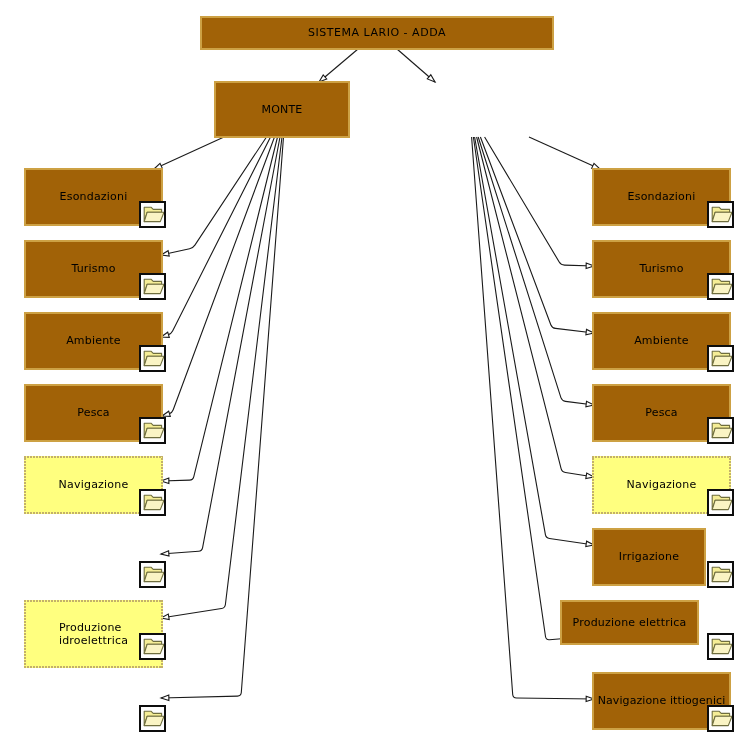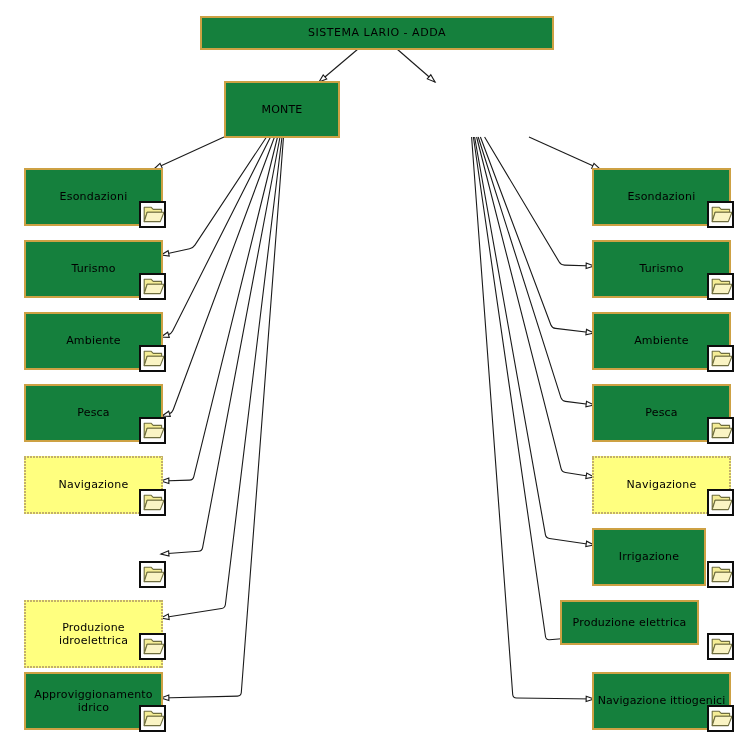--- a/index.html
+++ b/index.html
@@ -1,23 +1,23 @@
 <!DOCTYPE html>
 <html><head>
 <meta charset="utf-8">
 <title>Diagram</title>
 <style>
   html,body{margin:0;padding:0;}
   body{width:750px;height:748px;background:#ffffff;
        font-family:"DejaVu Sans",sans-serif;overflow:hidden;}
   #stage{position:relative;width:750px;height:748px;}
   svg#links{position:absolute;left:0;top:0;width:750px;height:748px;}
-  .node{position:absolute;box-sizing:border-box;background:#15803d;
+  .node{position:absolute;box-sizing:border-box;background:#a16207;
         border:2px solid #CDA144;color:#000;font-size:11px;line-height:13.5px;
-        display:flex;align-items:center;justify-content:center;text-align:center;
+        display:flex;align-items:center;justify-content:center;text-align:left;
         white-space:pre-line;letter-spacing:0.2px;}
   .node.dashed{border:2px solid transparent;
       background-image:
         repeating-linear-gradient(90deg,#C3B06A 0 2px,rgba(0,0,0,0) 2px 3px),
         repeating-linear-gradient(90deg,#C3B06A 0 2px,rgba(0,0,0,0) 2px 3px),
         repeating-linear-gradient(0deg,#C3B06A 0 2px,rgba(0,0,0,0) 2px 3px),
         repeating-linear-gradient(0deg,#C3B06A 0 2px,rgba(0,0,0,0) 2px 3px),
         linear-gradient(#FFFF7F,#FFFF7F);
       background-repeat:repeat-x,repeat-x,repeat-y,repeat-y,no-repeat;
       background-size:100% 2px,100% 2px,2px 100%,2px 100%,100% 100%;
@@ -66,21 +66,21 @@
 <path d="M594.0,477.0 L585.8,478.5 L586.7,473.1 Z" fill="#ffffff" stroke="#1a1a1a" stroke-width="1.1" stroke-linejoin="miter"></path>
 <path d="M474.6,137.0 L545.4,534.6 Q546.0,538.0 549.5,538.5 L594.0,545.0" fill="none" stroke="#1a1a1a" stroke-width="1.1"></path>
 <path d="M594.0,545.0 L585.8,546.5 L586.6,541.2 Z" fill="#ffffff" stroke="#1a1a1a" stroke-width="1.1" stroke-linejoin="miter"></path>
 <path d="M473.4,137.0 L545.5,636.5 Q546.0,640.0 549.5,639.7 L594.0,636.0" fill="none" stroke="#1a1a1a" stroke-width="1.1"></path>
 <path d="M594.0,636.0 L586.4,639.3 L586.0,634.0 Z" fill="#ffffff" stroke="#1a1a1a" stroke-width="1.1" stroke-linejoin="miter"></path>
 <path d="M471.6,137.0 L512.7,694.5 Q513.0,698.0 516.5,698.0 L594.0,699.0" fill="none" stroke="#1a1a1a" stroke-width="1.1"></path>
 <path d="M594.0,699.0 L586.1,701.6 L586.2,696.2 Z" fill="#ffffff" stroke="#1a1a1a" stroke-width="1.1" stroke-linejoin="miter"></path>
 </svg>
 
 <div class="node wide" style="left:200px;top:16px;width:354px;height:34px"><span>SISTEMA LARIO - ADDA</span></div>
-<div class="node" style="left:224px;top:81px;width:116px;height:57px"><span>MONTE</span></div>
+<div class="node" style="left:214px;top:81px;width:136px;height:57px"><span>MONTE</span></div>
 <div class="node" style="left:24px;top:168px;width:139px;height:58px"><span>Esondazioni</span></div>
     <div class="folder" style="left:139px;top:201px">
       <svg viewBox="0 0 22 22">
         <path d="M2.2 4.2 L9.0 4.2 L11.2 6.4 L19.6 6.4 L19.6 9.2 L5.2 9.2 L2.2 18.6 Z" fill="#F5ED96" stroke="#6F6E3E" stroke-width="1.1" stroke-linejoin="round"></path>
         <path d="M5.2 9.2 L22.0 9.2 L18.3 18.6 L2.2 18.6 Z" fill="#FAF4C4" stroke="#6F6E3E" stroke-width="1.1" stroke-linejoin="round"></path>
       </svg>
     </div>
 <div class="node" style="left:24px;top:240px;width:139px;height:58px"><span>Turismo</span></div>
     <div class="folder" style="left:139px;top:273px">
       <svg viewBox="0 0 22 22">
@@ -116,22 +116,20 @@
       </svg>
     </div>
 <div class="node dashed" style="left:24px;top:600px;width:139px;height:68px"><span>Produzione
 idroelettrica</span></div>
     <div class="folder" style="left:139px;top:633px">
       <svg viewBox="0 0 22 22">
         <path d="M2.2 4.2 L9.0 4.2 L11.2 6.4 L19.6 6.4 L19.6 9.2 L5.2 9.2 L2.2 18.6 Z" fill="#F5ED96" stroke="#6F6E3E" stroke-width="1.1" stroke-linejoin="round"></path>
         <path d="M5.2 9.2 L22.0 9.2 L18.3 18.6 L2.2 18.6 Z" fill="#FAF4C4" stroke="#6F6E3E" stroke-width="1.1" stroke-linejoin="round"></path>
       </svg>
     </div>
-<div class="node" style="left:24px;top:672px;width:139px;height:58px"><span>Approviggionamento
-idrico</span></div>
     <div class="folder" style="left:139px;top:705px">
       <svg viewBox="0 0 22 22">
         <path d="M2.2 4.2 L9.0 4.2 L11.2 6.4 L19.6 6.4 L19.6 9.2 L5.2 9.2 L2.2 18.6 Z" fill="#F5ED96" stroke="#6F6E3E" stroke-width="1.1" stroke-linejoin="round"></path>
         <path d="M5.2 9.2 L22.0 9.2 L18.3 18.6 L2.2 18.6 Z" fill="#FAF4C4" stroke="#6F6E3E" stroke-width="1.1" stroke-linejoin="round"></path>
       </svg>
     </div>
 <div class="node" style="left:592px;top:168px;width:139px;height:58px"><span>Esondazioni</span></div>
     <div class="folder" style="left:707px;top:201px">
       <svg viewBox="0 0 22 22">
         <path d="M2.2 4.2 L9.0 4.2 L11.2 6.4 L19.6 6.4 L19.6 9.2 L5.2 9.2 L2.2 18.6 Z" fill="#F5ED96" stroke="#6F6E3E" stroke-width="1.1" stroke-linejoin="round"></path>

